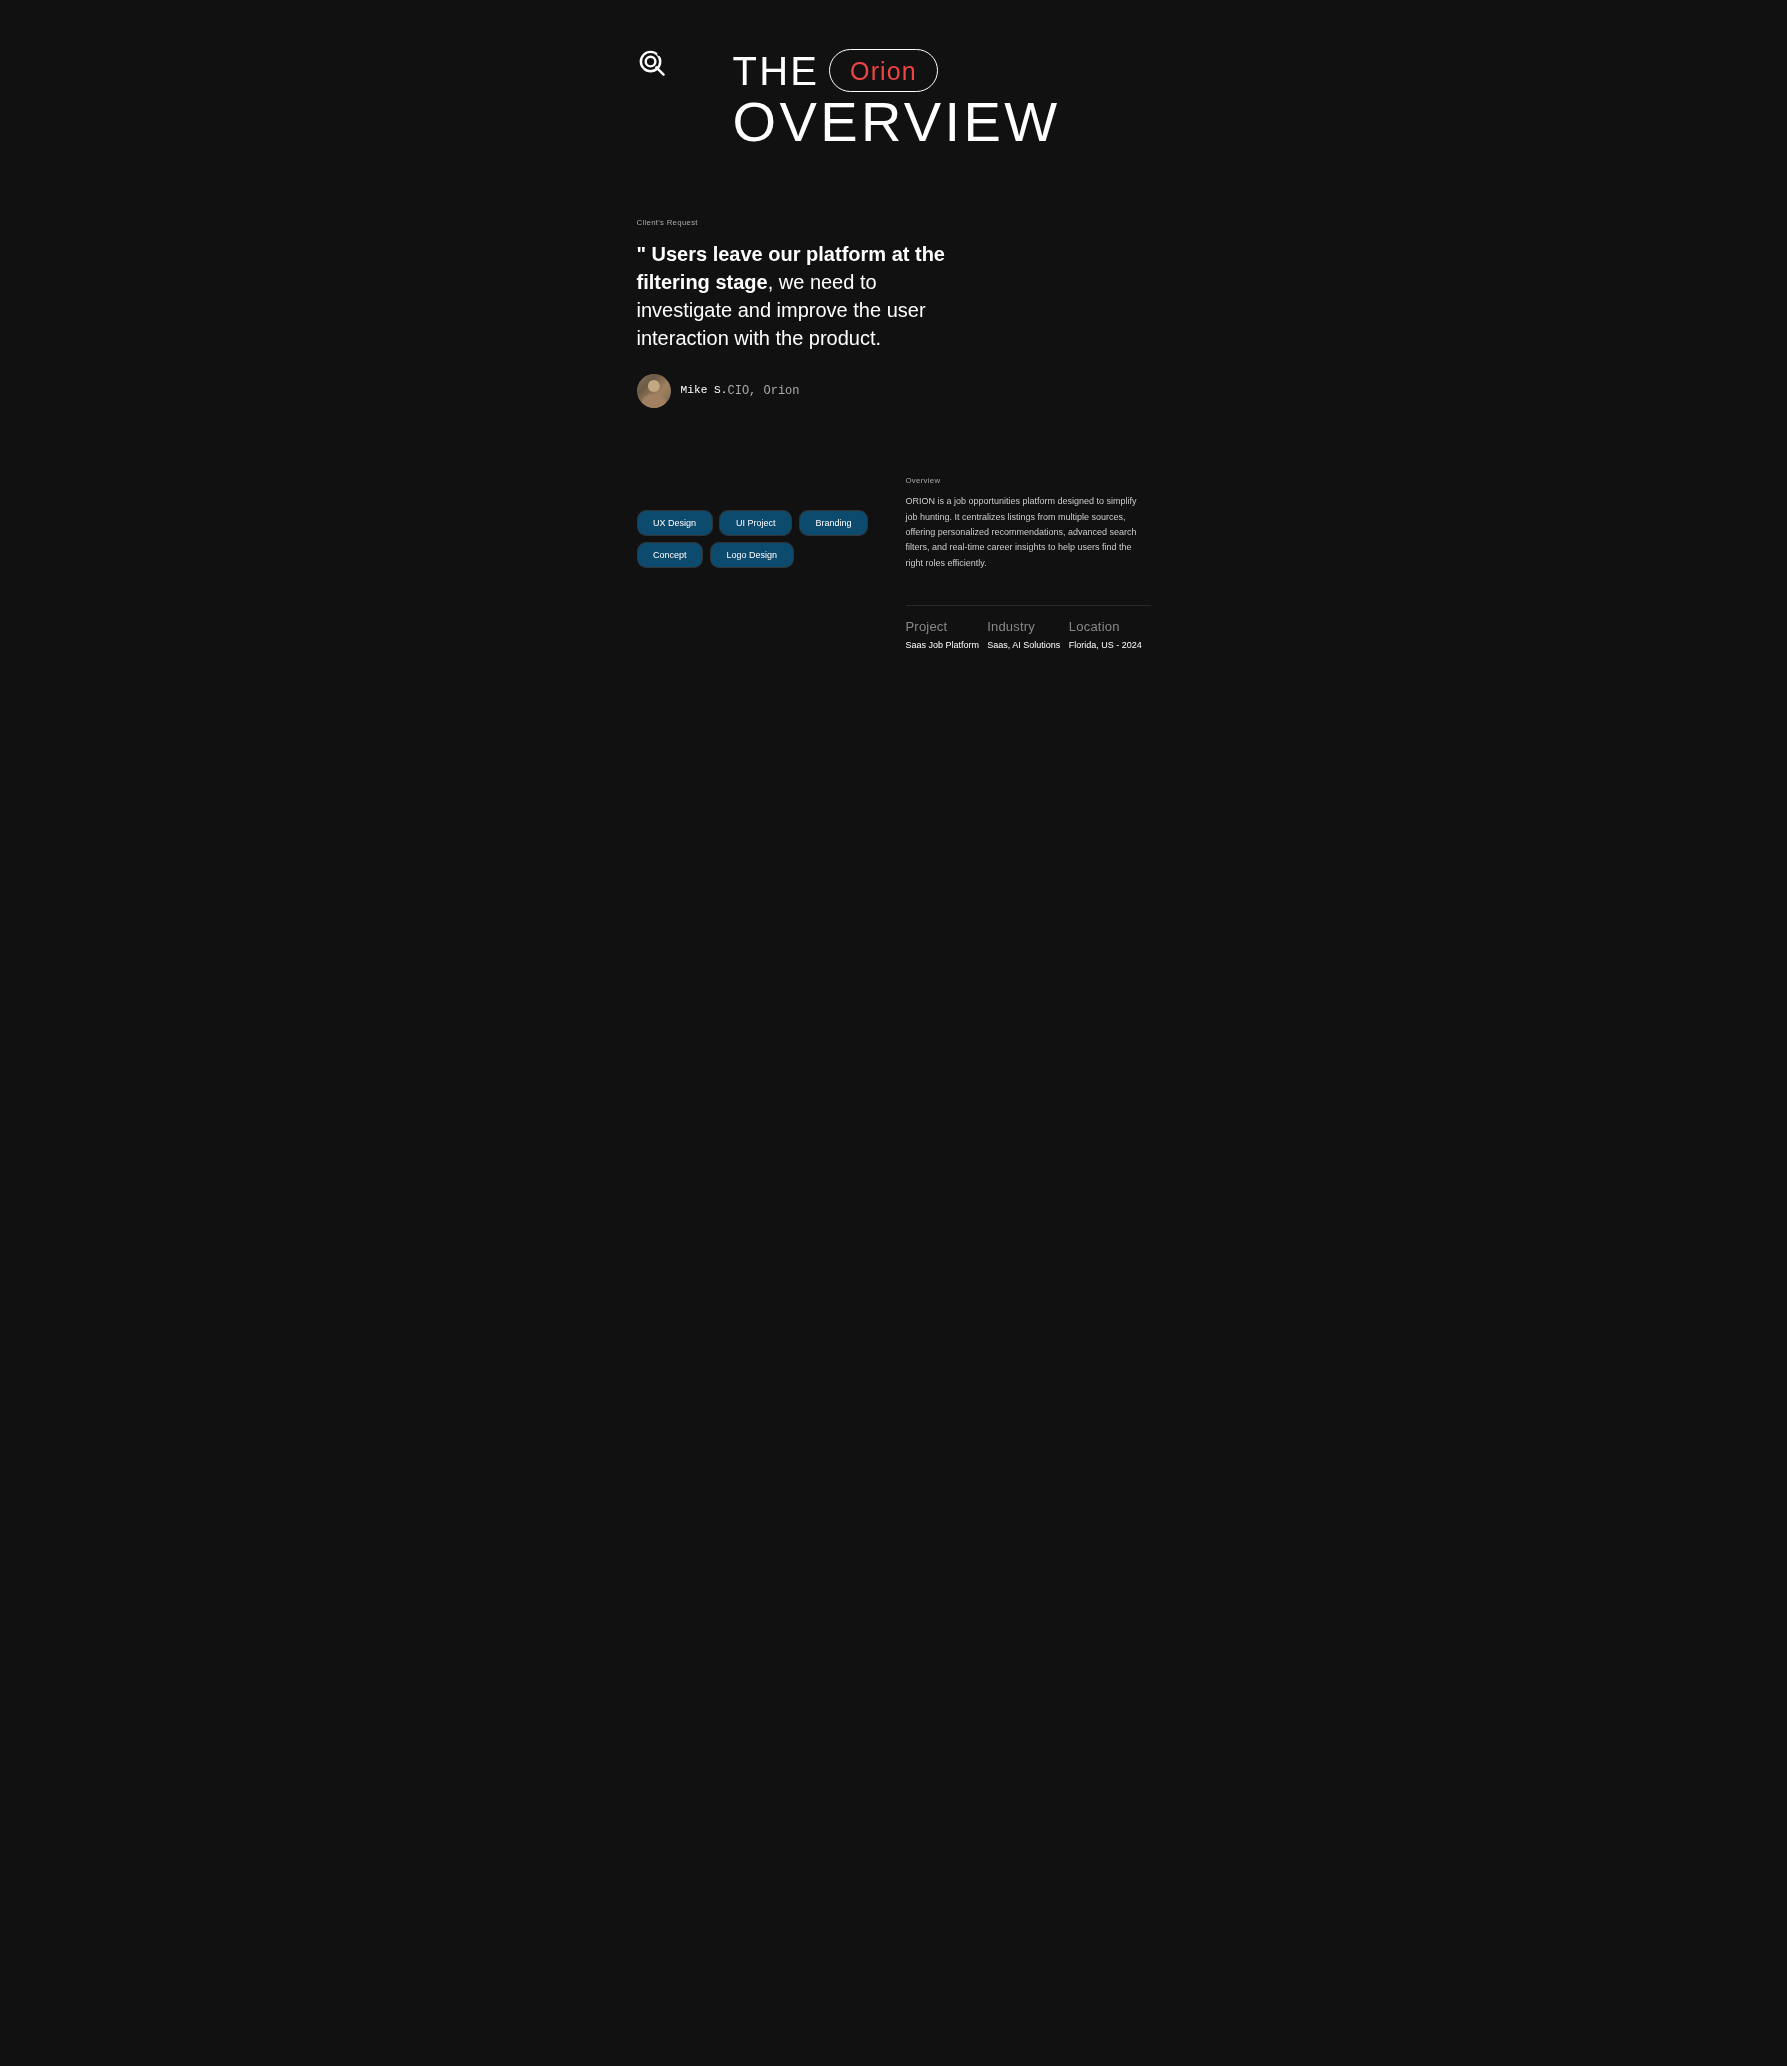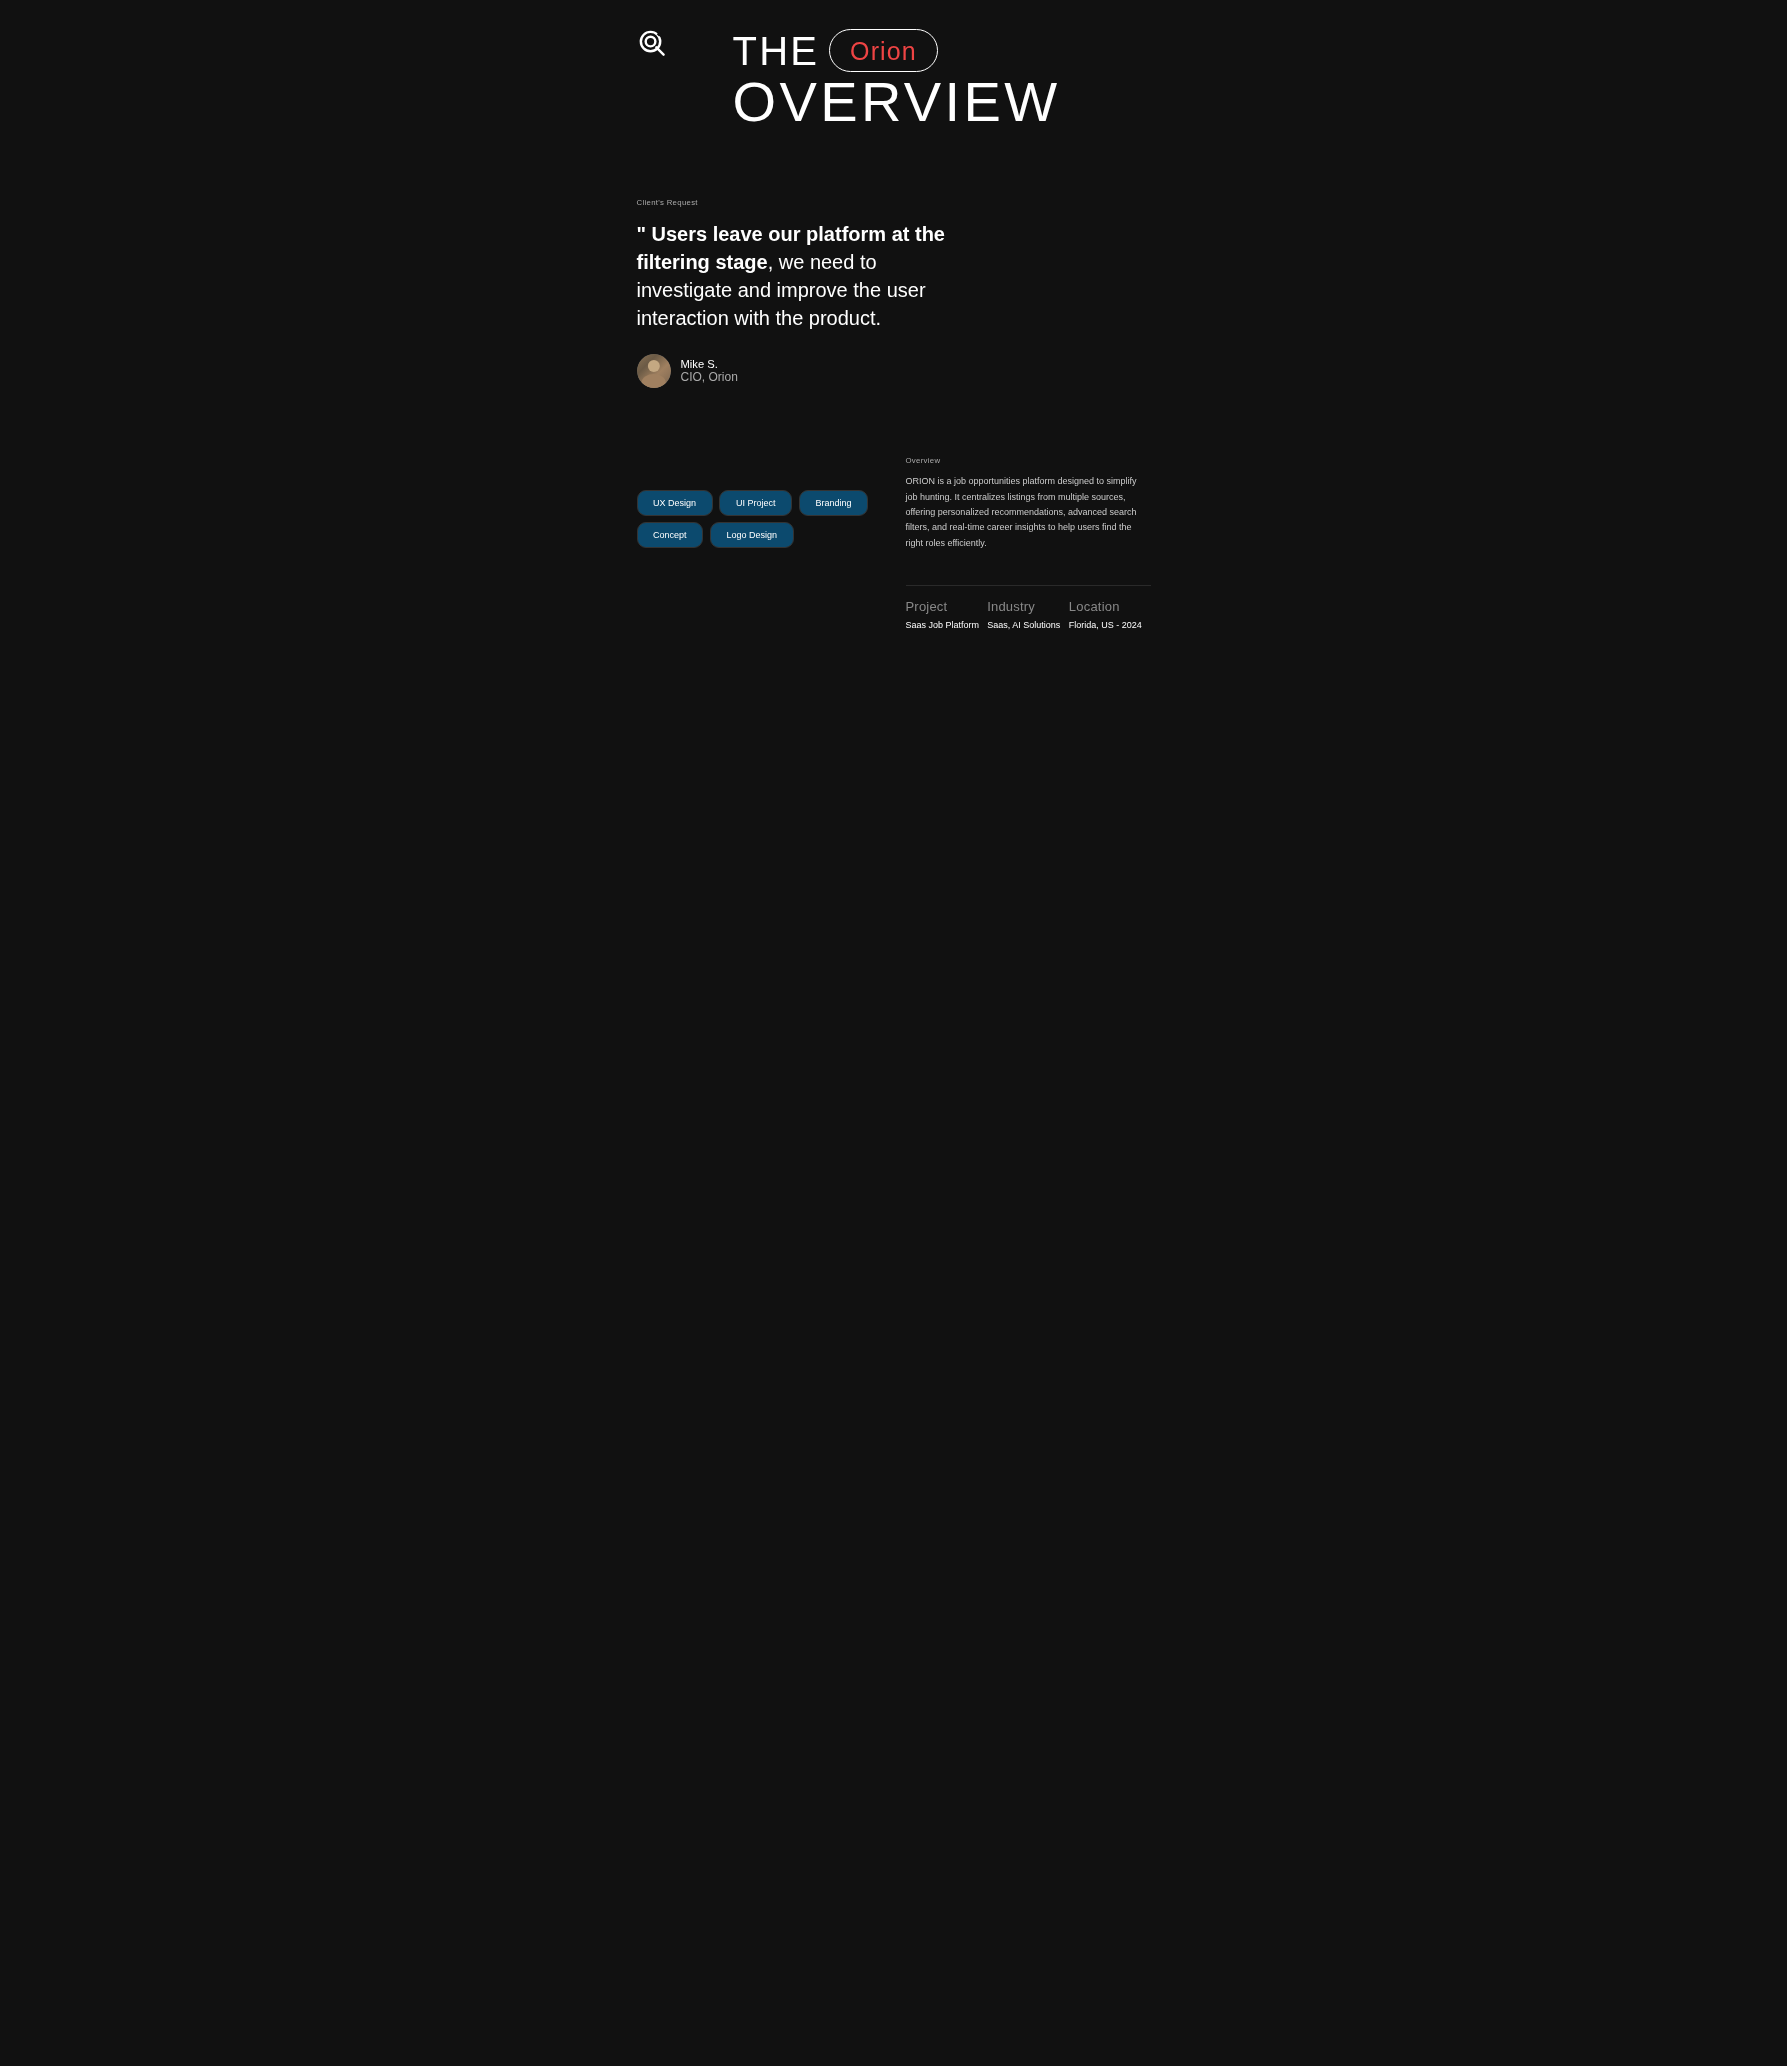--- a/index.html
+++ b/index.html
@@ -22,20 +22,21 @@
       padding: 0 29px;
     }
 
     
     .header {
       display: flex;
       align-items: flex-start;
       justify-content: space-between;
       padding-top: 29px;
       padding-bottom: 22.3px;
+      margin-top: 20px;
     }
 
     .logo-area {
       display: flex;
       align-items: center;
     }
 
     .logo-icon {
       width: 29px;
       height: 29px;
@@ -162,21 +163,22 @@
       left: 50%;
       transform: translateX(-50%);
       width: 24.6px;
       height: 17px;
       background: #A08060;
       border-radius: 50% 50% 0 0;
     }
 
     .author-info {
       display: flex;
-      flex-direction: column;
+      flex-direction: row;
+      font-family: Liberation Mono, monospace;
     }
 
     .author-name {
       font-size: 11.2px;
       font-weight: 500;
       color: #ffffff;
     }
 
     .author-title {
       font-size: 12px;

